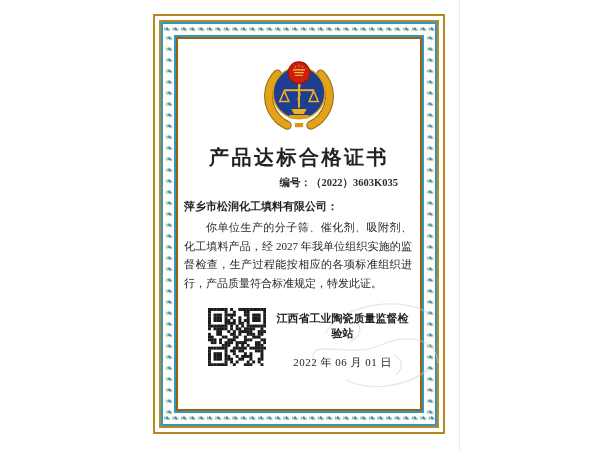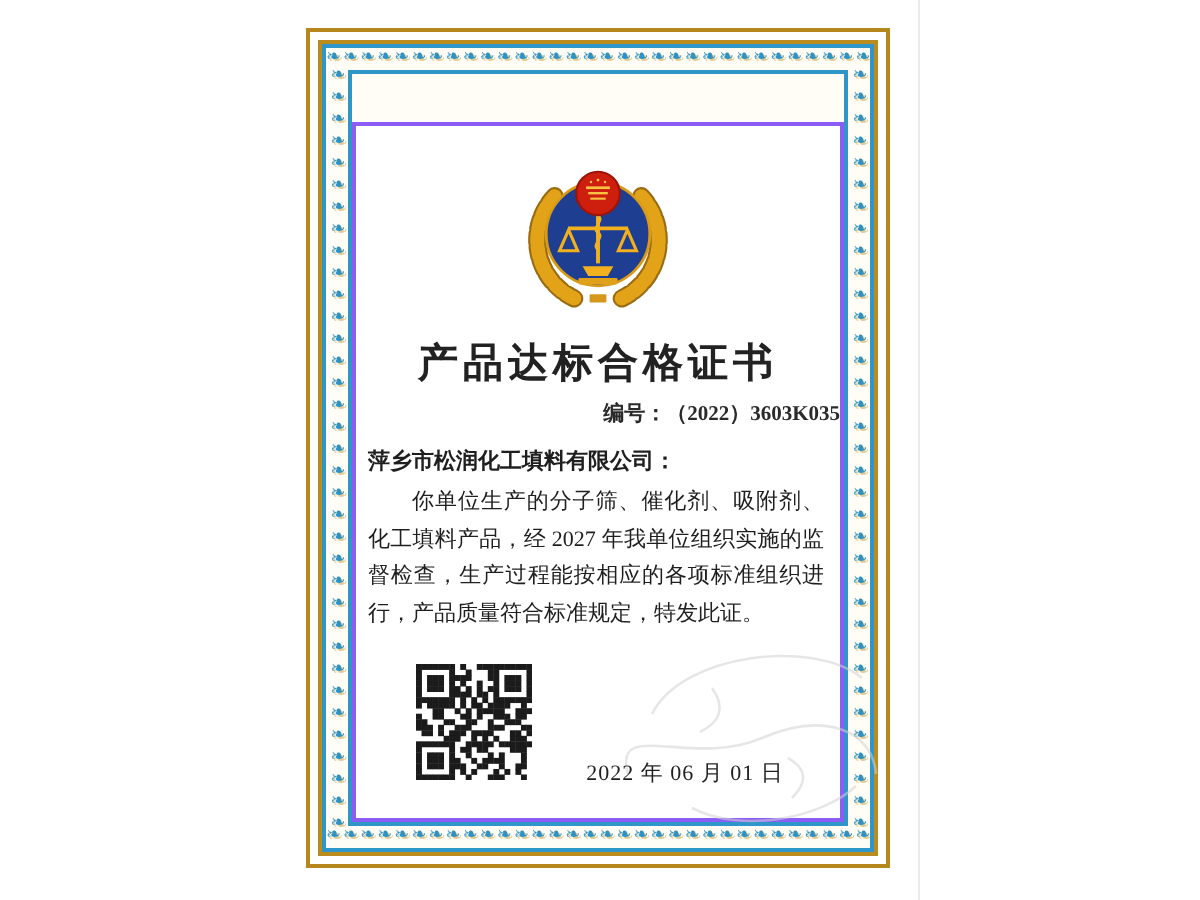--- a/index.html
+++ b/index.html
@@ -13,26 +13,26 @@
   .f-gap{position:absolute;inset:0;margin:4px;border:2px solid #ba8c1e;}
   .f-blue-outer{position:absolute;inset:0;border:2px solid #2e96c8;}
   .orn-band{position:absolute;inset:0;background:#fffdf6;}
   .orn{position:absolute;color:#2e93c4;font-family:"DejaVu Sans",sans-serif;font-size:9px;
        overflow:hidden;white-space:nowrap;text-shadow:1px 1px 0 rgba(186,140,30,.45);}
   .orn.top{left:0;right:0;top:0;height:11px;line-height:11px;letter-spacing:1px;}
   .orn.bottom{left:0;right:0;bottom:0;height:11px;line-height:11px;letter-spacing:1px;}
   .orn.left{top:9px;bottom:9px;left:0;width:11px;writing-mode:vertical-rl;letter-spacing:1px;line-height:11px;}
   .orn.right{top:9px;bottom:9px;right:0;width:11px;writing-mode:vertical-rl;letter-spacing:1px;line-height:11px;}
   .f-blue-inner{position:absolute;inset:11px;border:2px solid #2e96c8;}
-  .f-gold-inner{position:absolute;inset:0;border:2px solid #8b5cf6;margin-top:24px;}
+  .f-gold-inner{position:absolute;inset:0;border:2px solid #a16207;}
   .content{position:absolute;inset:0;background:#fff;}
   
   .emblem{width:70px;height:76px;margin:16px auto 0;display:block;}
   .title{margin-top:13px;text-align:center;font-size:20px;font-weight:bold;letter-spacing:2.5px;color:#222;}
-  .serial{margin-top:5px;text-align:right;font-size:10.5px;font-weight:bold;color:#2a2a2a;}
+  .serial{margin-top:5px;padding-right:22px;text-align:right;font-size:10.5px;font-weight:bold;color:#2a2a2a;}
   .recipient{margin-top:9px;padding:0 8px 0 6px;font-size:11px;font-weight:bold;}
   .body-par{margin:4px 0 0;padding:0 8px 0 6px;font-size:11px;line-height:18.5px;
             text-indent:2em;text-align:justify;}
   .validity{margin-top:4px;padding-left:6px;font-size:11px;font-weight:bold;}
   .qr{position:absolute;left:30px;top:269px;width:58px;height:58px;}
   .issuer{position:absolute;left:95px;right:8px;top:272px;text-align:center;
           font-size:11px;font-weight:bold;}
   .issue-date{position:absolute;left:95px;right:8px;top:316px;text-align:center;
           font-size:11px;font-weight:normal;letter-spacing:.5px;}
   .seal{position:absolute;left:108px;top:246px;opacity:.55;pointer-events:none;}
@@ -339,20 +339,21 @@
                       <rect x="8.29" y="55.24" width="2.96" height="2.96"></rect>
                       <rect x="11.05" y="55.24" width="2.96" height="2.96"></rect>
                       <rect x="13.81" y="55.24" width="2.96" height="2.96"></rect>
                       <rect x="16.57" y="55.24" width="2.96" height="2.96"></rect>
                       <rect x="24.86" y="55.24" width="2.96" height="2.96"></rect>
                       <rect x="35.90" y="55.24" width="2.96" height="2.96"></rect>
                       <rect x="38.67" y="55.24" width="2.96" height="2.96"></rect>
                       <rect x="41.43" y="55.24" width="2.96" height="2.96"></rect>
                       <rect x="52.48" y="55.24" width="2.96" height="2.96"></rect>
                     </svg></div>
+                <div class="issuer">江西省工业陶瓷质量监督检验站</div>
                 <div class="issue-date">2022 年 06 月 01 日</div>
 
               </div>
             </div>
           </div>
         </div>
       </div>
     </div>
   </div>
 </div>

